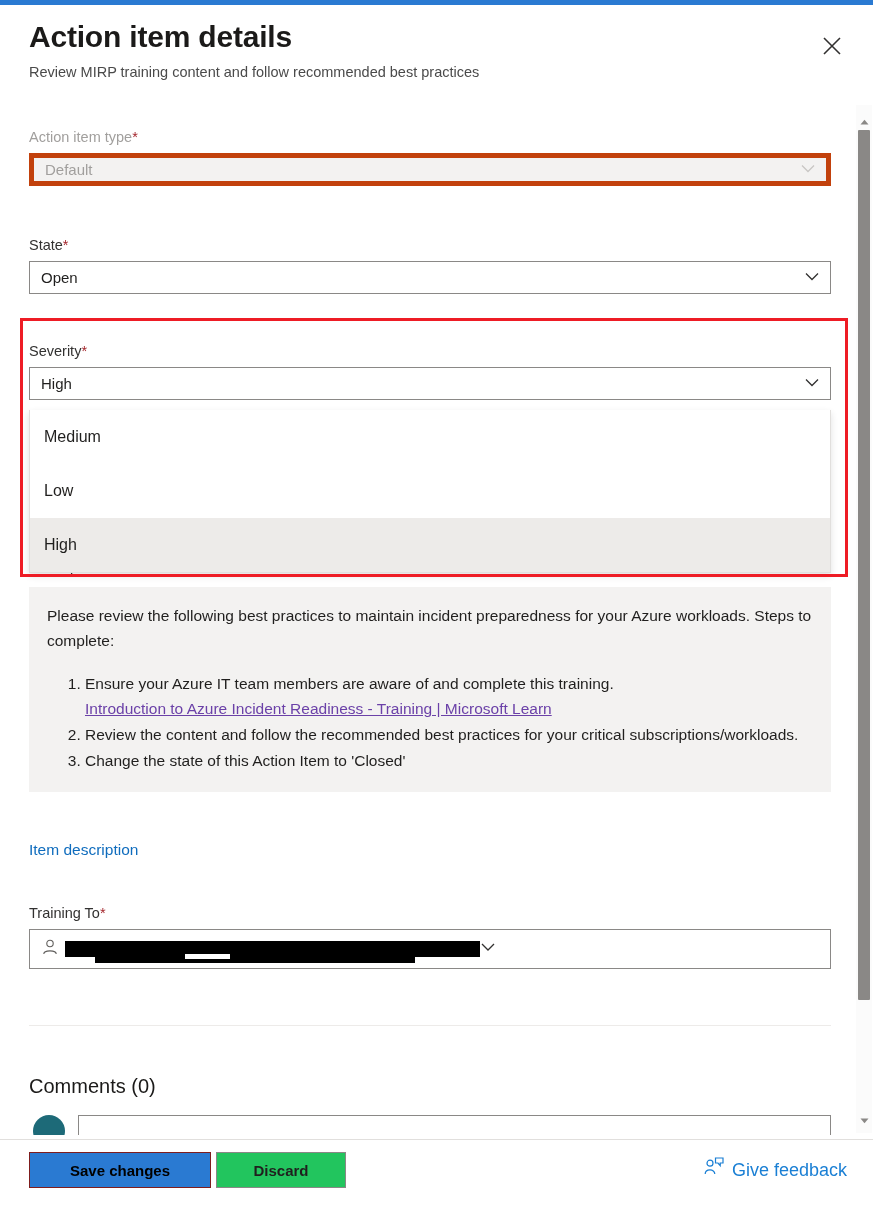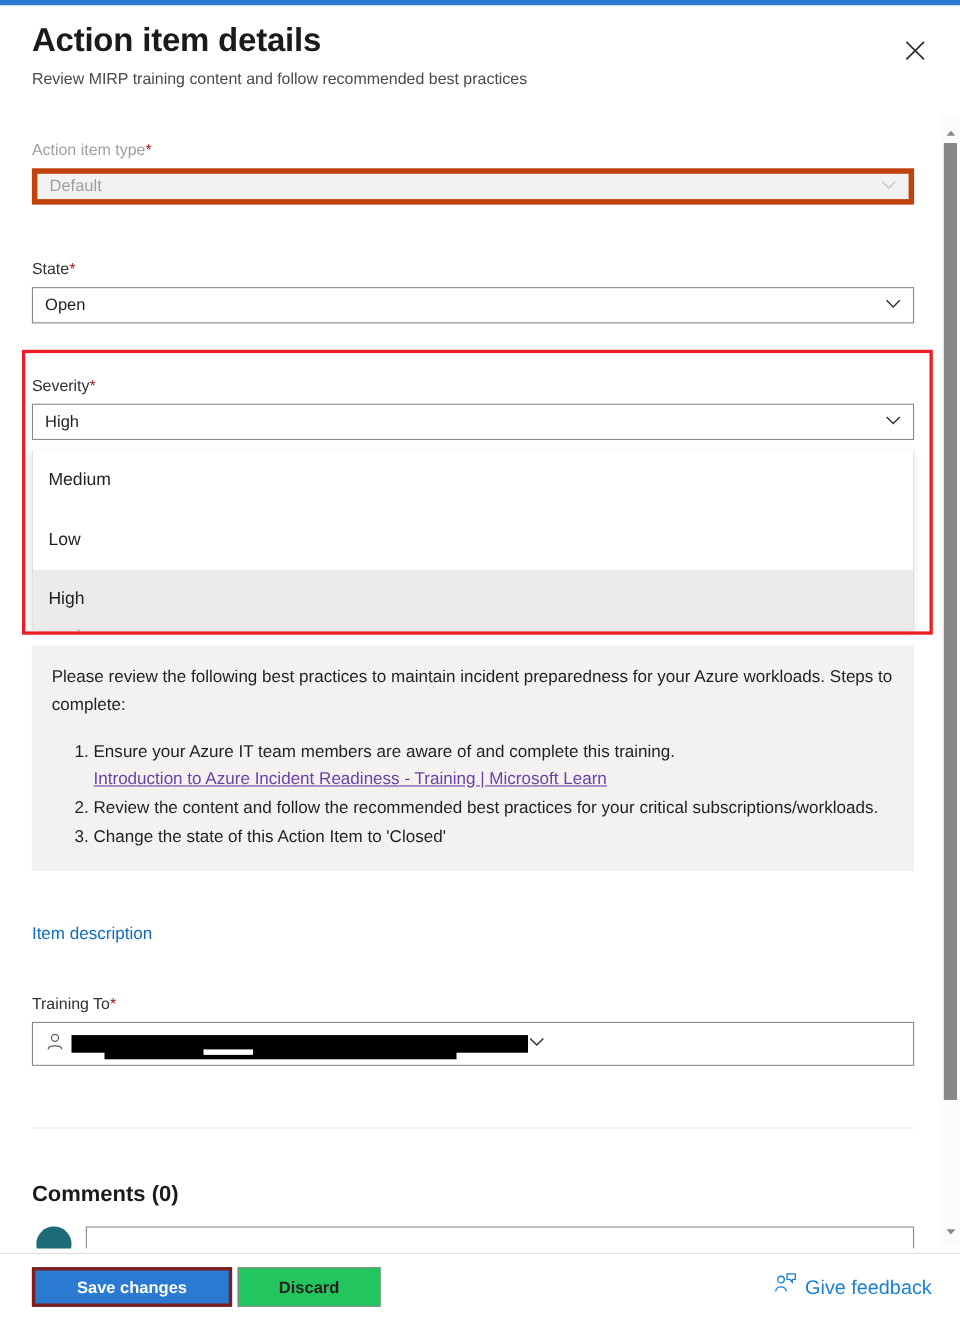--- a/index.html
+++ b/index.html
@@ -202,21 +202,21 @@
   .divider {
     position: absolute;
     left: 29px; width: 802px;
     height: 1px; background: #edebe9;
   }
 
   .comments-title {
     position: absolute;
     left: 29px;
     font-size: 20px;
-    font-weight: bold;
+    font-weight: normal;
     color: #1b1a19;
   }
   .avatar {
     position: absolute;
     left: 33px;
     width: 32px; height: 32px;
     border-radius: 50%;
     background: #1d6a78;
   }
   .comment-input {
@@ -267,22 +267,22 @@
     height: 36px;
     font-family: "Liberation Sans", sans-serif;
     font-size: 15px;
     font-weight: bold;
     cursor: pointer;
     padding: 0 18px;
   }
   .btn-primary {
     left: 29px;
     background: #2a7ad2;
-    color: #ffffff;
-    border: 3px solid #7f1d1d;
+    color: #000000;
+    border: 1px solid #7f1d1d;
     min-width: 182px;
   }
   .btn-secondary {
     left: 216px;
     background: #22c55e;
     color: #201f1e;
     border: 1px solid #8a8886;
     min-width: 130px;
   }
   .feedback {

